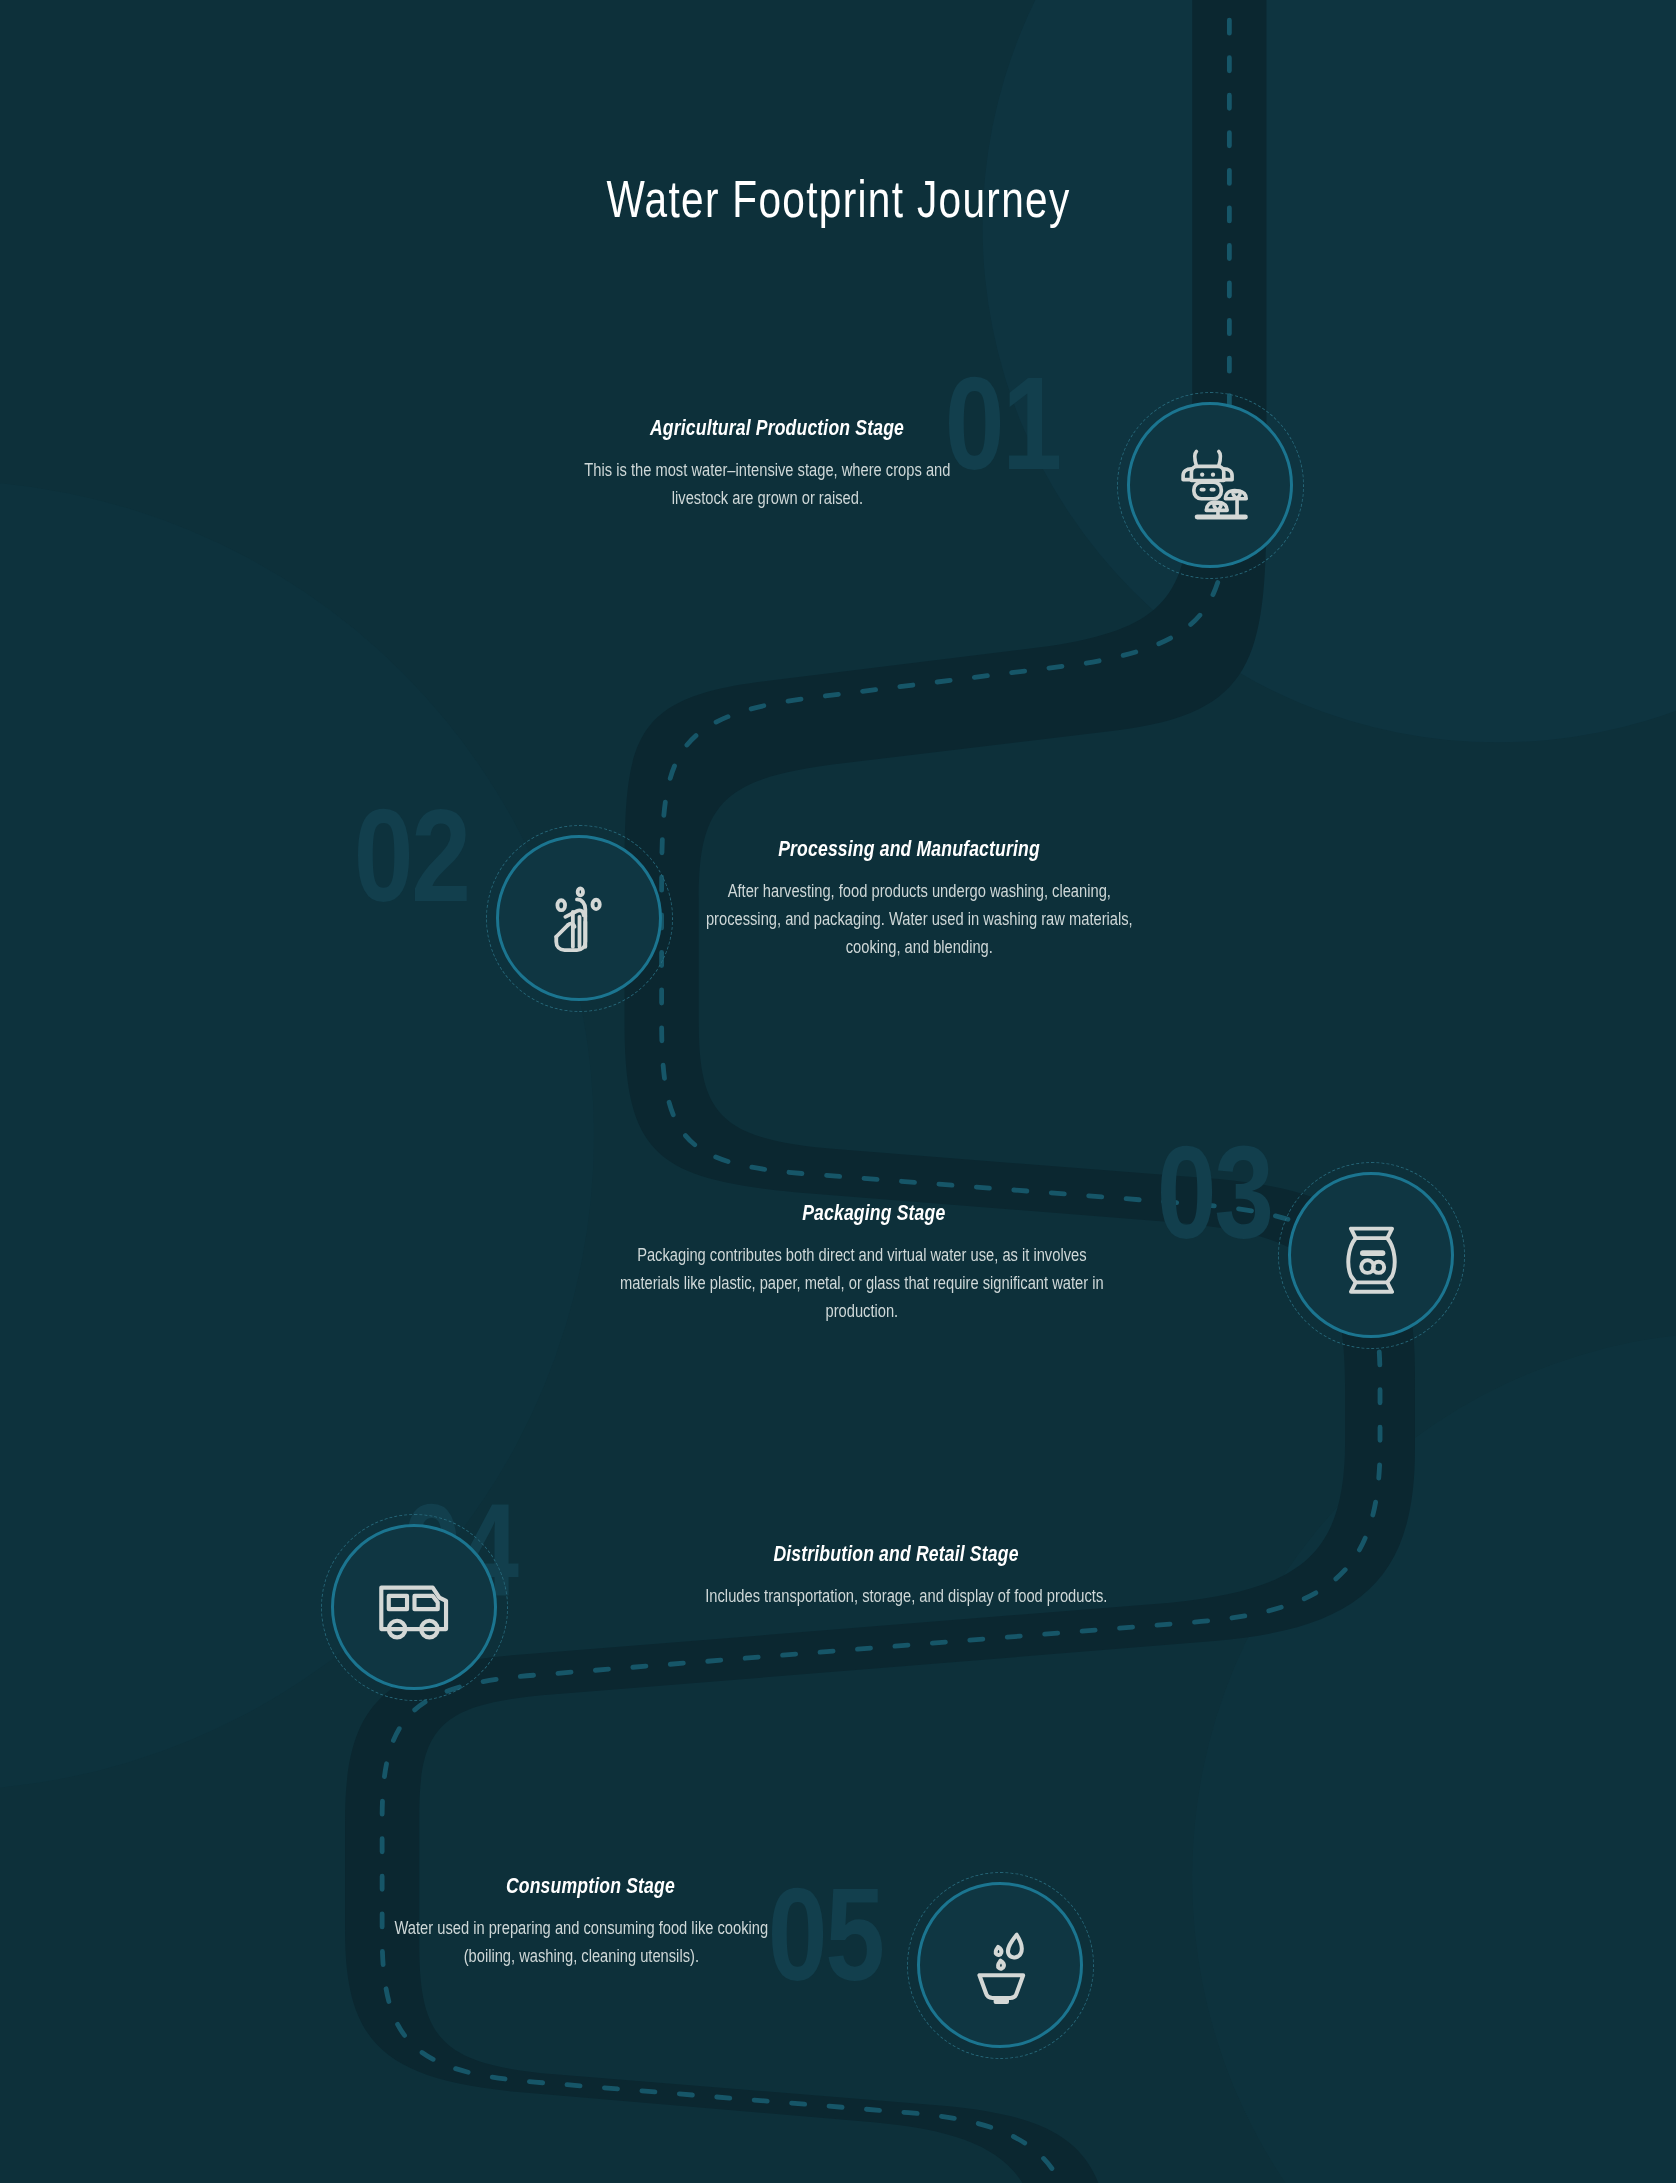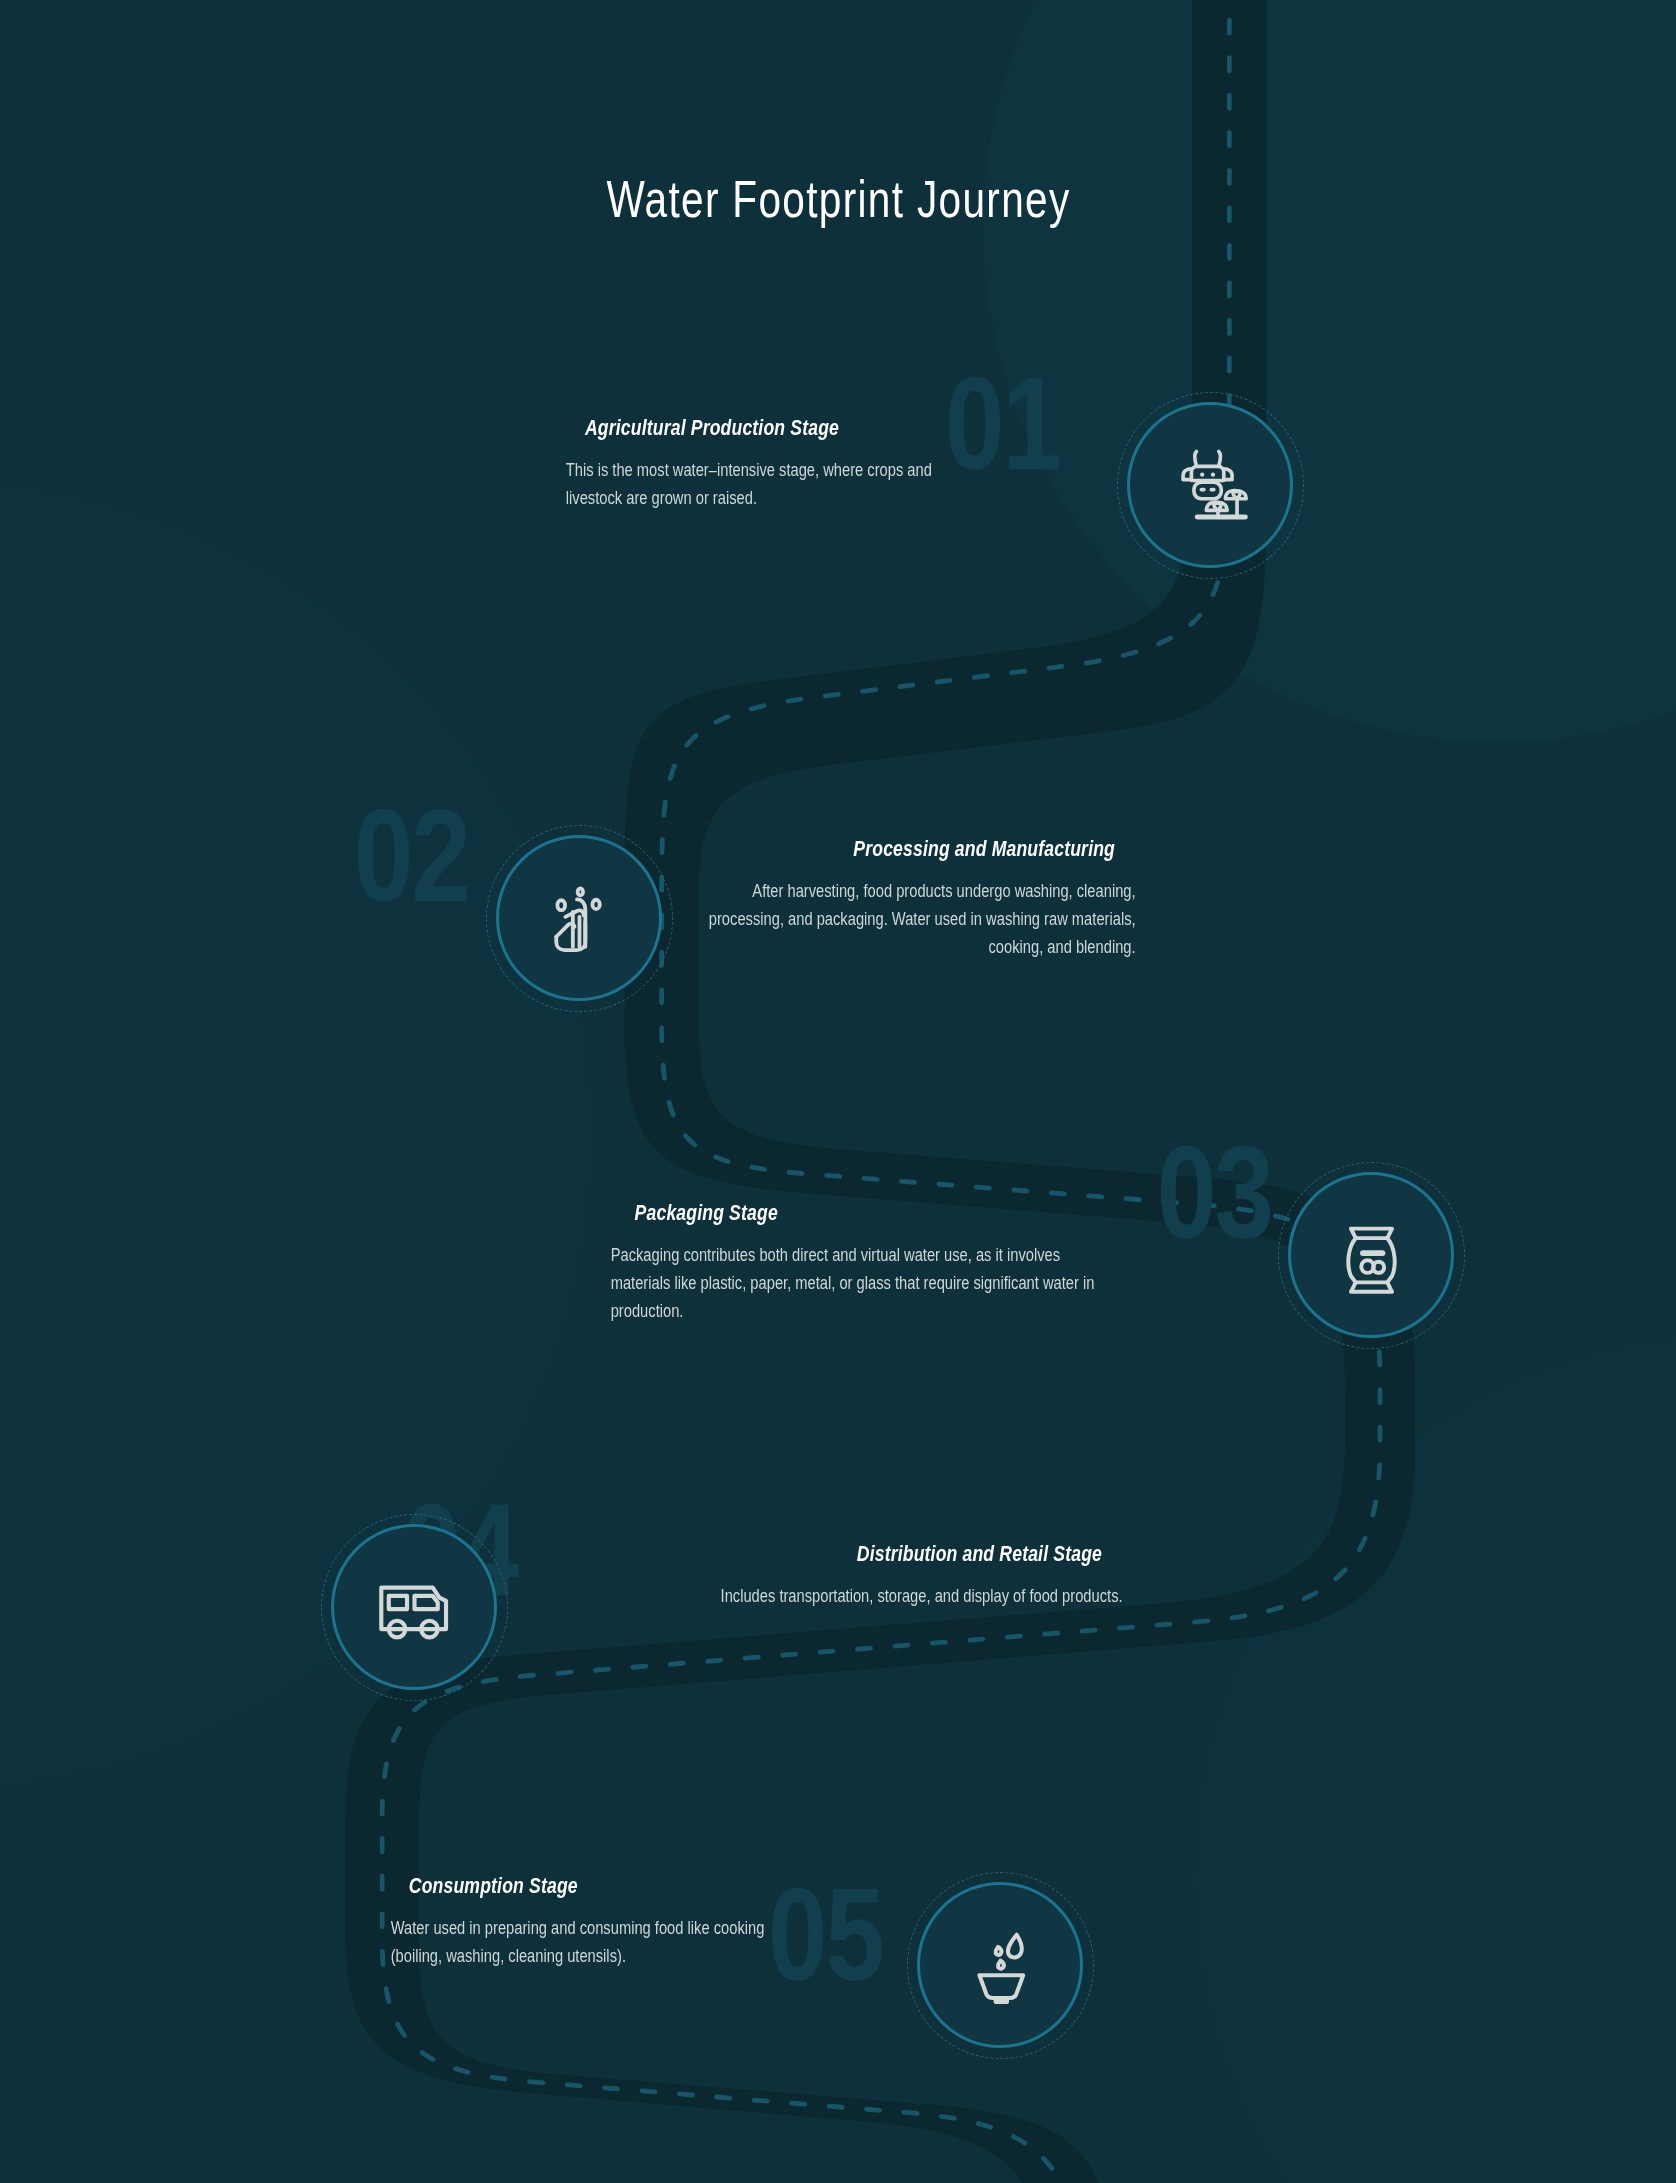--- a/index.html
+++ b/index.html
@@ -51,22 +51,22 @@
   .stage-desc{
     color:#cfd8d8;
     font-size:17.5px;
     line-height:28px;
     font-weight:400;
     transform:scaleX(0.84);
     margin:0;
   }
   .stage-desc.al-right{transform-origin:100% 0%;}
   .stage-desc.al-left{transform-origin:0% 0%;}
-  .ta-right{text-align:left;}
-  .ta-left{text-align:right;}
+  .ta-right{text-align:center;}
+  .ta-left{text-align:center;}
 
   
   .node{position:absolute;}
   .node-dash{
     position:absolute;
     border-radius:50%;
     border:1.3px dashed #2a6f82;
     opacity:.85;
   }
   .node-ring{

